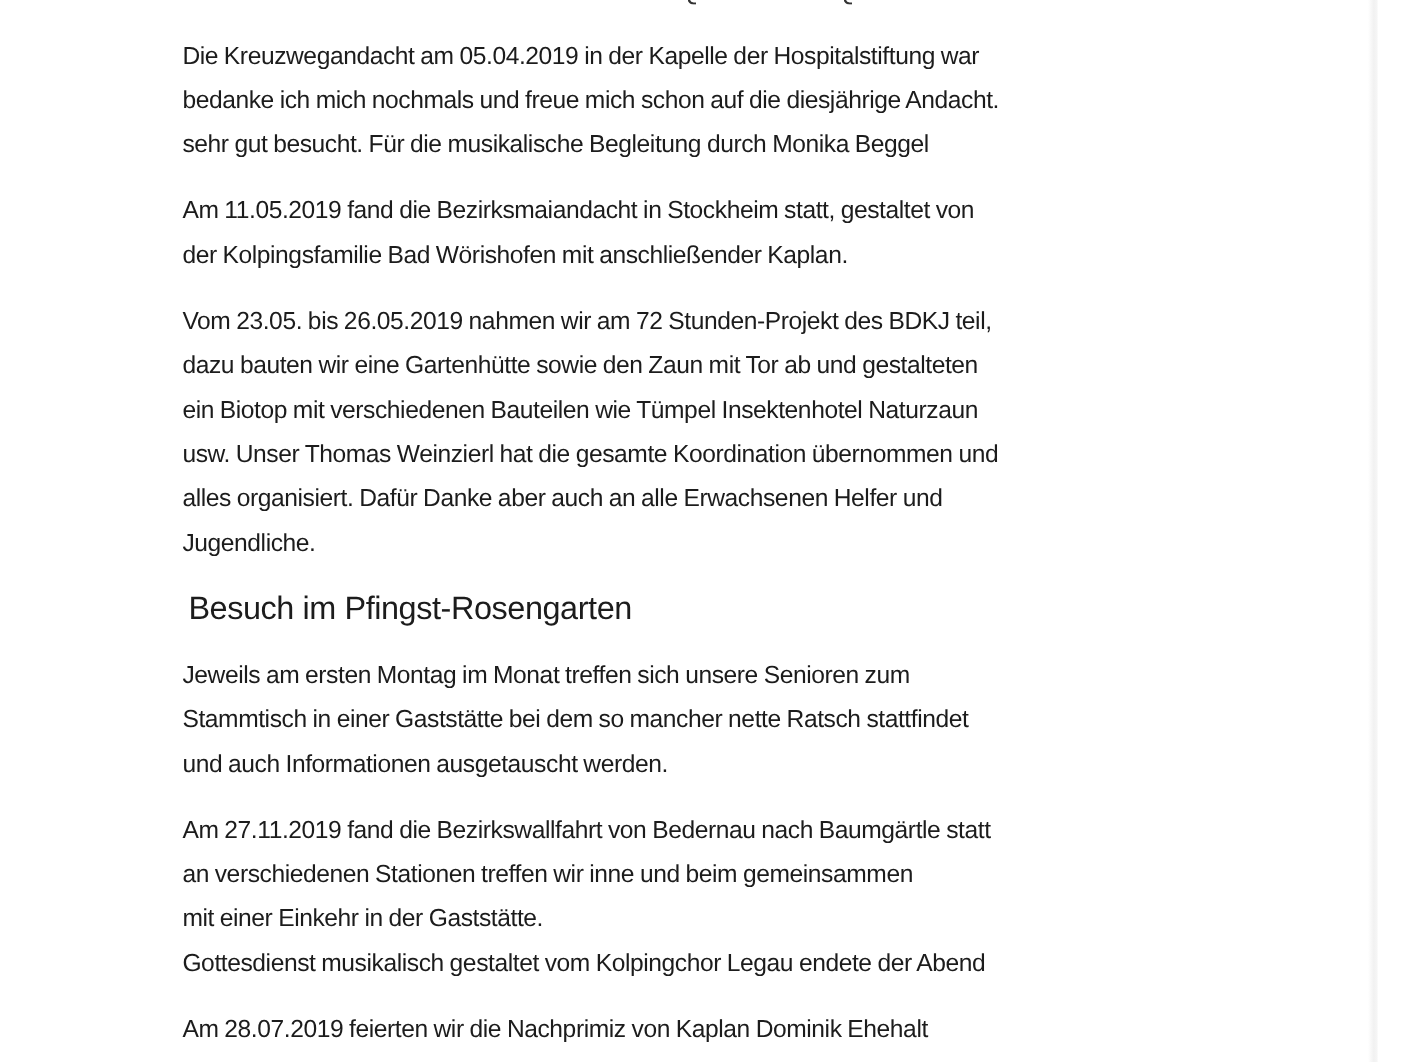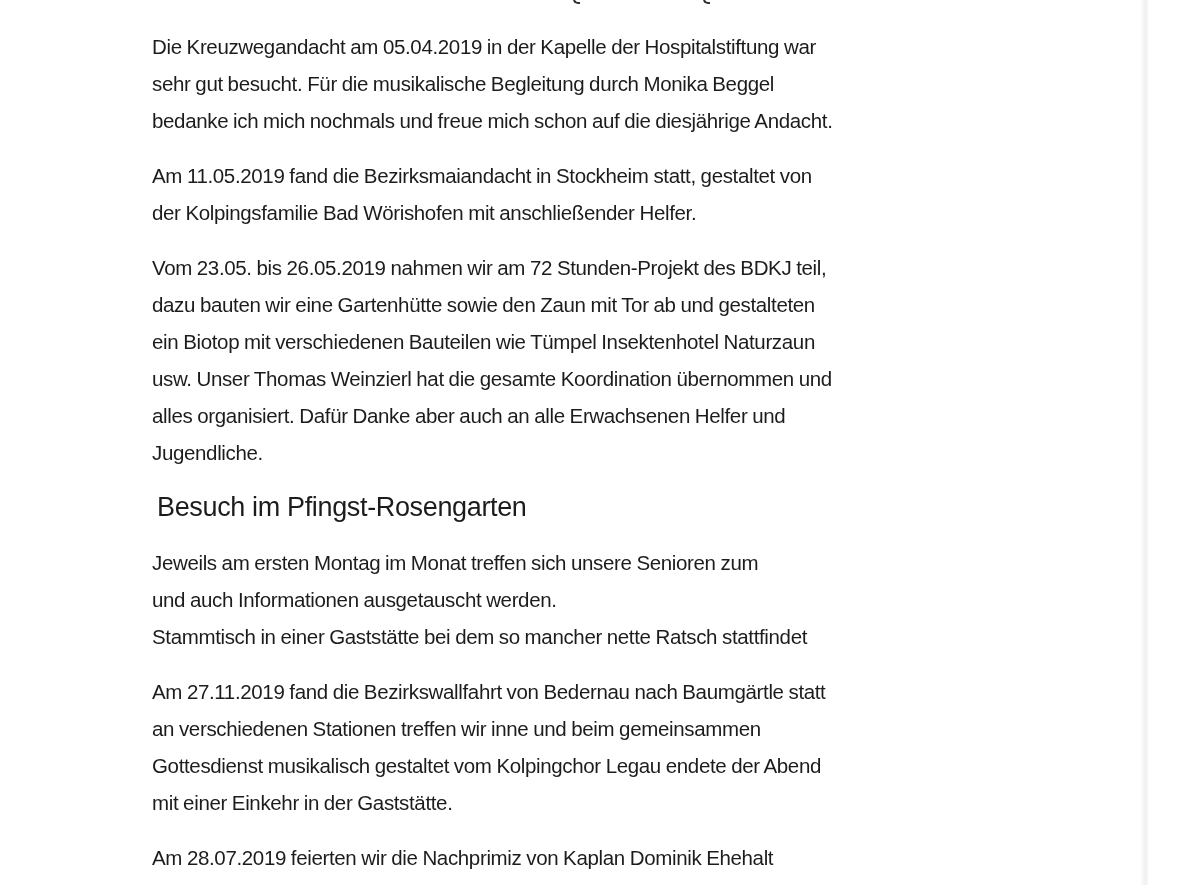--- a/index.html
+++ b/index.html
@@ -85,51 +85,51 @@
 
   <div class="cutoff-line">
     <span style="left:572px;"></span>
     <span style="left:702px;"></span>
   </div>
 
   <div class="content">
 
     <p class="para">
       <span class="line">Die Kreuzwegandacht am 05.04.2019 in der Kapelle der Hospitalstiftung war</span>
+      <span class="line">bedanke ich mich nochmals und freue mich schon auf die diesjährige Andacht.</span>
       <span class="line">sehr gut besucht. Für die musikalische Begleitung durch Monika Beggel</span>
-      <span class="line">bedanke ich mich nochmals und freue mich schon auf die diesjährige Andacht.</span>
     </p>
 
     <p class="para">
       <span class="line">Am 11.05.2019 fand die Bezirksmaiandacht in Stockheim statt, gestaltet von</span>
-      <span class="line">der Kolpingsfamilie Bad Wörishofen mit anschließender Helfer.</span>
+      <span class="line">der Kolpingsfamilie Bad Wörishofen mit anschließender Kaplan.</span>
     </p>
 
     <p class="para">
       <span class="line">Vom 23.05. bis 26.05.2019 nahmen wir am 72 Stunden-Projekt des BDKJ teil,</span>
       <span class="line">dazu bauten wir eine Gartenhütte sowie den Zaun mit Tor ab und gestalteten</span>
       <span class="line">ein Biotop mit verschiedenen Bauteilen wie Tümpel Insektenhotel Naturzaun</span>
       <span class="line">usw. Unser Thomas Weinzierl hat die gesamte Koordination übernommen und</span>
       <span class="line">alles organisiert. Dafür Danke aber auch an alle Erwachsenen Helfer und</span>
       <span class="line">Jugendliche.</span>
     </p>
 
     <p class="heading">Besuch im Pfingst-Rosengarten</p>
 
     <p class="para">
       <span class="line">Jeweils am ersten Montag im Monat treffen sich unsere Senioren zum</span>
+      <span class="line">Stammtisch in einer Gaststätte bei dem so mancher nette Ratsch stattfindet</span>
       <span class="line">und auch Informationen ausgetauscht werden.</span>
-      <span class="line">Stammtisch in einer Gaststätte bei dem so mancher nette Ratsch stattfindet</span>
     </p>
 
     <p class="para">
       <span class="line">Am 27.11.2019 fand die Bezirkswallfahrt von Bedernau nach Baumgärtle statt</span>
       <span class="line">an verschiedenen Stationen treffen wir inne und beim gemeinsammen</span>
+      <span class="line">mit einer Einkehr in der Gaststätte.</span>
       <span class="line">Gottesdienst musikalisch gestaltet vom Kolpingchor Legau endete der Abend</span>
-      <span class="line">mit einer Einkehr in der Gaststätte.</span>
     </p>
 
     <p class="para">
       <span class="line">Am 28.07.2019 feierten wir die Nachprimiz von Kaplan Dominik Ehehalt</span>
     </p>
 
   </div>
 
   <div class="scan-edge"></div>
 </div>

